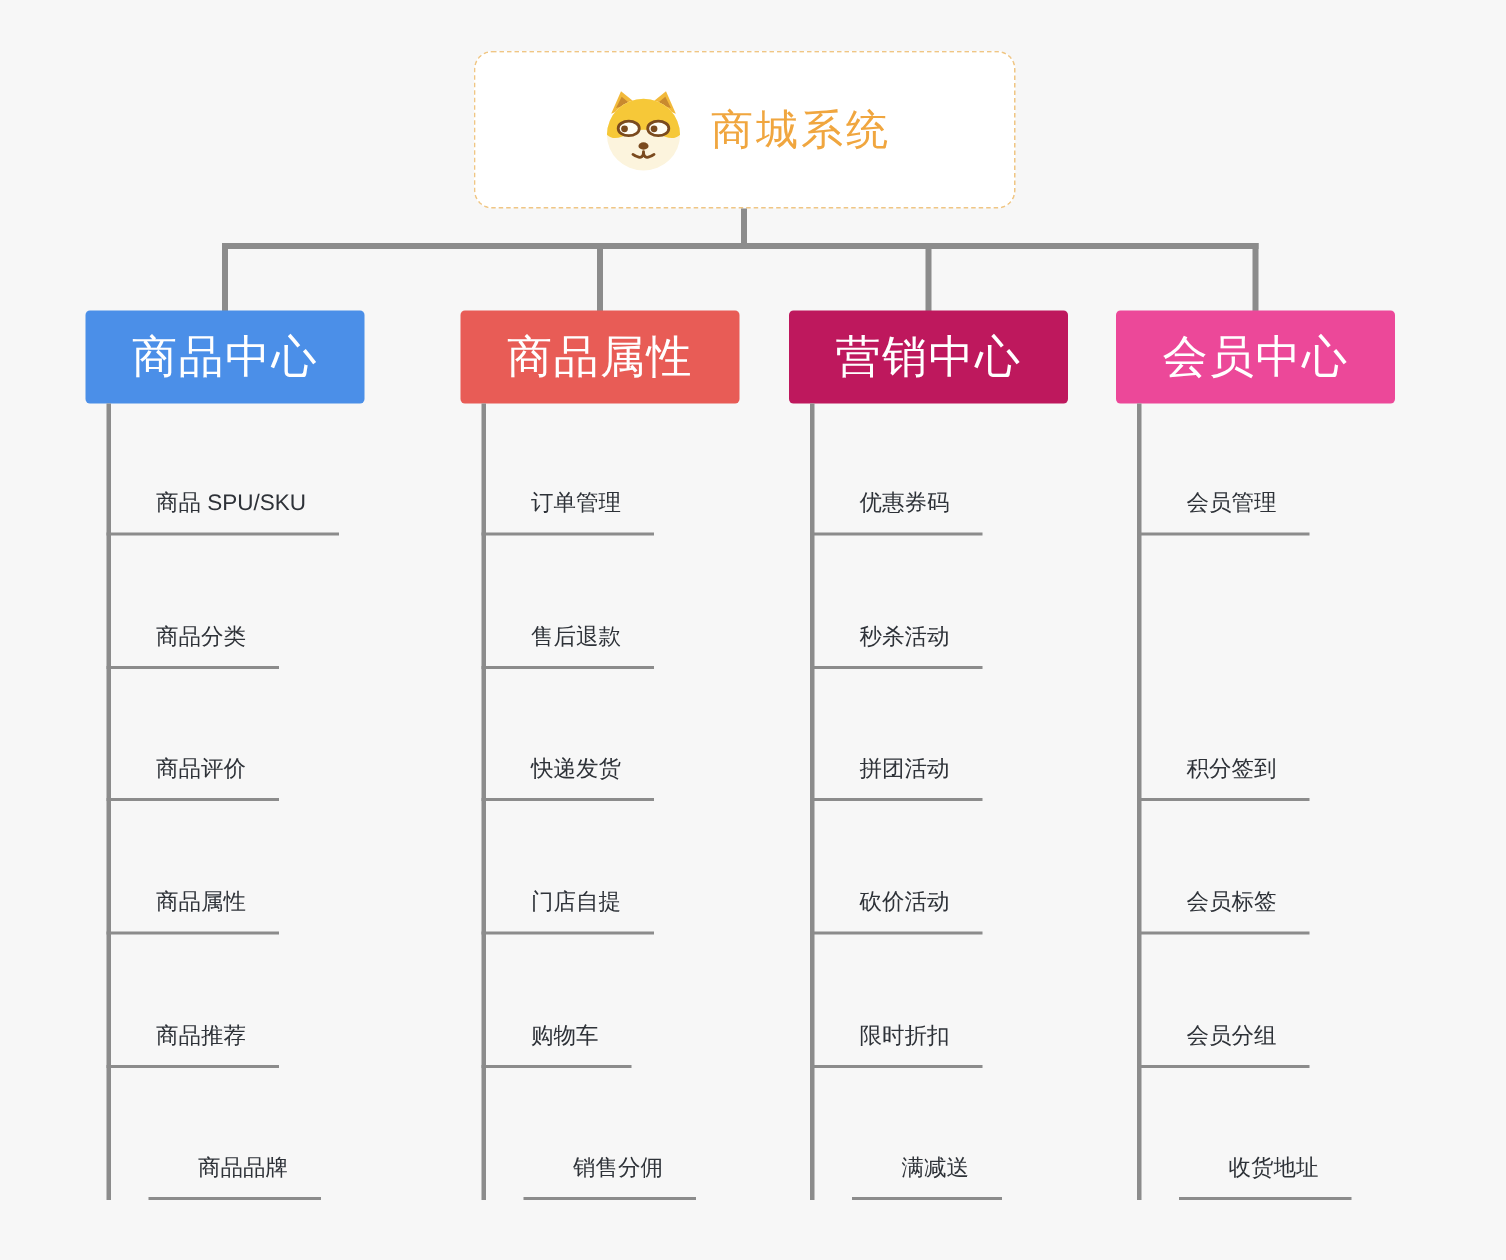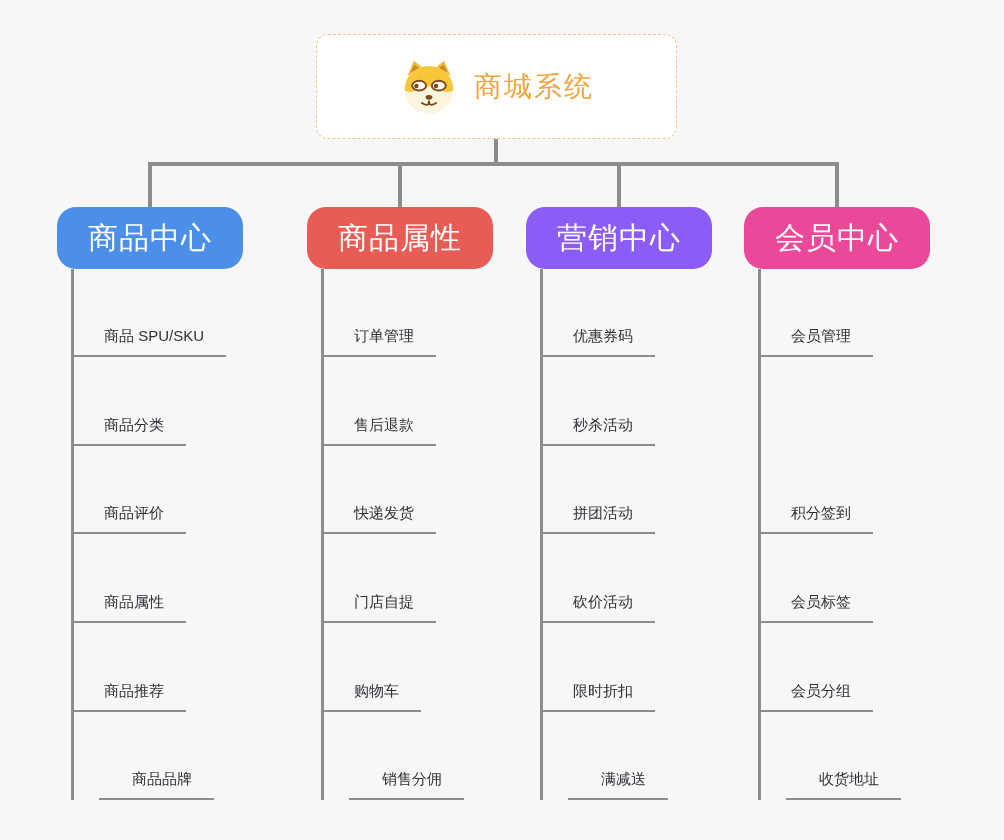--- a/index.html
+++ b/index.html
@@ -40,21 +40,21 @@
   .drop-2 { left:617px; } .drop-3 { left:835px; }
 
   
   .branch { position:absolute; top:207px; width:240px; }
   .branch-0 { left:57px; }  .branch-1 { left:307px; }
   .branch-2 { left:526px; } .branch-3 { left:744px; }
 
   .branch-header {
     position:relative;
     width:186px; height:62px;
-    border-radius:19px;
+    border-radius:3px;
     display:flex; align-items:center; justify-content:center;
     color:#ffffff; font-size:30px;
     letter-spacing:1px;
     white-space:nowrap;
     cursor:pointer;
   }
   .branch-vline {
     position:absolute; left:14px; top:62px;
     width:3px; height:531px;
     background:#8c8c8c;
@@ -123,21 +123,21 @@
     <div class="branch-vline"></div>
     <div class="leaf leaf-row-0">订单管理</div>
     <div class="leaf leaf-row-1">售后退款</div>
     <div class="leaf leaf-row-2">快递发货</div>
     <div class="leaf leaf-row-3">门店自提</div>
     <div class="leaf leaf-row-4">购物车</div>
     <div class="leaf leaf-row-5">销售分佣</div>
   </div>
 
   <div class="branch branch-2">
-    <div class="branch-header" style="background: #8b5cf6;">
+    <div class="branch-header" style="background: #be185d;">
       <span>营销中心</span>
     </div>
     <div class="branch-vline"></div>
     <div class="leaf leaf-row-0">优惠券码</div>
     <div class="leaf leaf-row-1">秒杀活动</div>
     <div class="leaf leaf-row-2">拼团活动</div>
     <div class="leaf leaf-row-3">砍价活动</div>
     <div class="leaf leaf-row-4">限时折扣</div>
     <div class="leaf leaf-row-5">满减送</div>
   </div>

